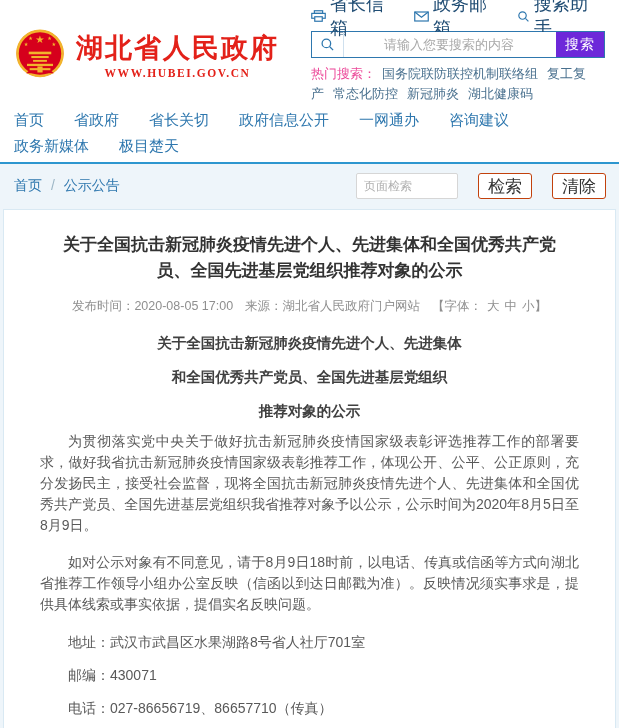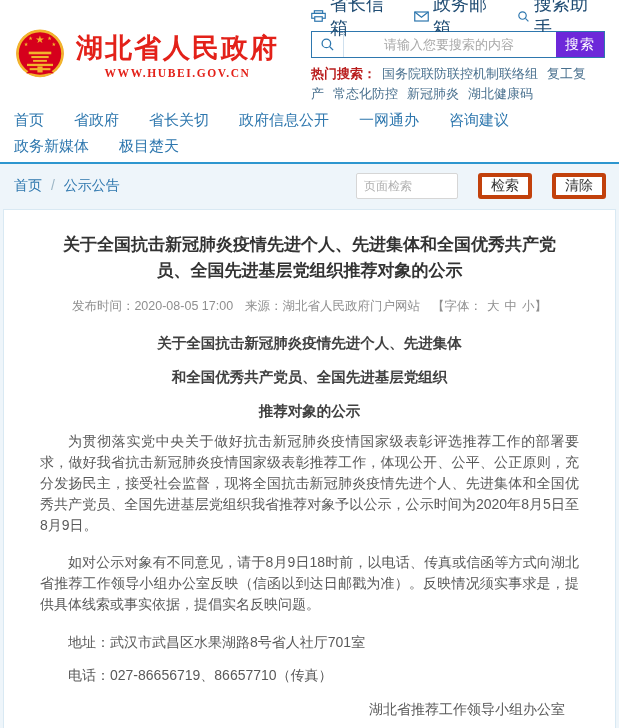--- a/index.html
+++ b/index.html
@@ -24,41 +24,41 @@
   .search-bar { display:flex; align-items:stretch; border:1px solid #2e77ae; height:27px; background:#fff; }
   .search-icon-cell { width:32px; display:flex; align-items:center; justify-content:center;
     border-right:1px solid #cfe0ee; }
   .search-bar input { flex:1; border:none; outline:none; font-size:13px; color:#333; padding:0 8px;
     font-family:inherit; min-width:0;margin-left:32px; }
   .search-bar input::placeholder { color:#a9a9a9; }
   .search-btn { width:48px; background:#6d28d9; color:#fff; border:none; font-size:14px;
     cursor:pointer; font-family:inherit; letter-spacing:1px; }
 
   .hot-search { margin-top:6px; font-size:13px; line-height:20px; }
-  .hot-label { font-weight:bold; color:#b91c1c; margin-right:6px; }
+  .hot-label { font-weight:normal; color:#ec4899; margin-right:6px; }
   .hot-link { color:#49708e; margin-right:9px;text-align:center; }
 
   
   .nav { display:flex; flex-wrap:wrap; column-gap:30px; row-gap:7px;
     padding:7px 14px 6px 14px; font-size:15px; border-bottom:2px solid #2d96cf; }
   .nav-item { color:#2e77ae; }
 
   
   .lower { background:#eef5fa; min-height:584px; }
   .breadcrumb-row { display:flex; justify-content:space-between; align-items:center;
     padding:9px 13px 8px 14px; }
   .breadcrumb { font-size:14px; }
   .breadcrumb a { color:#2e77ae; }
   .breadcrumb .sep { color:#9db6c6; margin:0 5px; }
   .page-search { display:flex; gap:20px; }
   .page-search input { width:102px; height:26px; border:1px solid #d6d6d6; border-radius:2px;
     padding:0 7px; font-size:12px; color:#333; background:#fff; outline:none; font-family:inherit; }
   .page-search input::placeholder { color:#b0b0b0; }
-  .ps-btn { height:26px; padding:0 9px; background:#fff; border:4px solid #c2410c; border-radius:3px;
-    font-size:14px; color:#333; cursor:pointer; font-family:inherit; }
+  .ps-btn { height:26px; padding:0 9px; background:#fff; border:1px solid #c2410c; border-radius:3px;
+    font-size:17px; color:#333; cursor:pointer; font-family:inherit; }
 
   
   .article { background:#fff; border:1px solid #d9e9f3; margin:2px 3px 0 3px; padding:14px 36px 30px 36px; }
   .article-title { text-align:center; font-size:17px; font-weight:bold; color:#333;
     line-height:1.55; margin:8px 18px 13px 18px; }
   .article-meta { text-align:center; font-size:12.5px; color:#8f8f8f; margin-bottom:0; }
   .article-meta .gap { margin-left:12px; }
   .font-size-link { color:#8f8f8f; margin-left:5px; }
   .subtitle { text-align:center; font-weight:bold; color:#404040; font-size:14.5px;
     line-height:21px; margin-top:13px; }
@@ -183,19 +183,20 @@
       </div>
 
       <p class="subtitle">关于全国抗击新冠肺炎疫情先进个人、先进集体</p>
       <p class="subtitle">和全国优秀共产党员、全国先进基层党组织</p>
       <p class="subtitle">推荐对象的公示</p>
 
       <p class="para first">为贯彻落实党中央关于做好抗击新冠肺炎疫情国家级表彰评选推荐工作的部署要求，做好我省抗击新冠肺炎疫情国家级表彰推荐工作，体现公开、公平、公正原则，充分发扬民主，接受社会监督，现将全国抗击新冠肺炎疫情先进个人、先进集体和全国优秀共产党员、全国先进基层党组织我省推荐对象予以公示，公示时间为2020年8月5日至8月9日。</p>
       <p class="para">如对公示对象有不同意见，请于8月9日18时前，以电话、传真或信函等方式向湖北省推荐工作领导小组办公室反映（信函以到达日邮戳为准）。反映情况须实事求是，提供具体线索或事实依据，提倡实名反映问题。</p>
 
       <p class="contact first">地址：武汉市武昌区水果湖路8号省人社厅701室</p>
+      <p class="contact">邮编：430071</p>
       <p class="contact">电话：027-86656719、86657710（传真）</p>
 
       <p class="sign">湖北省推荐工作领导小组办公室</p>
 
     </article>
   </div>
 </div>
 
 </body></html>

